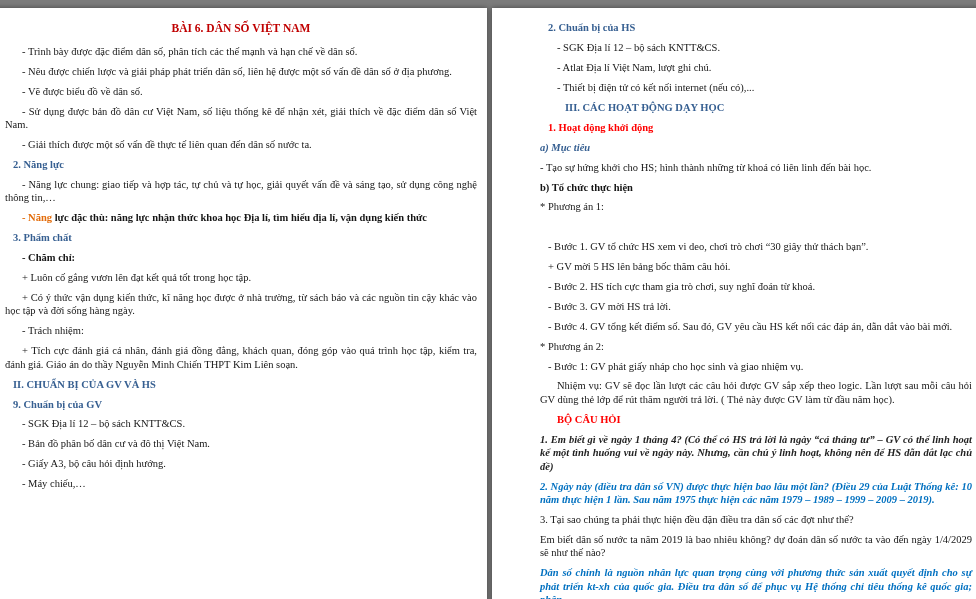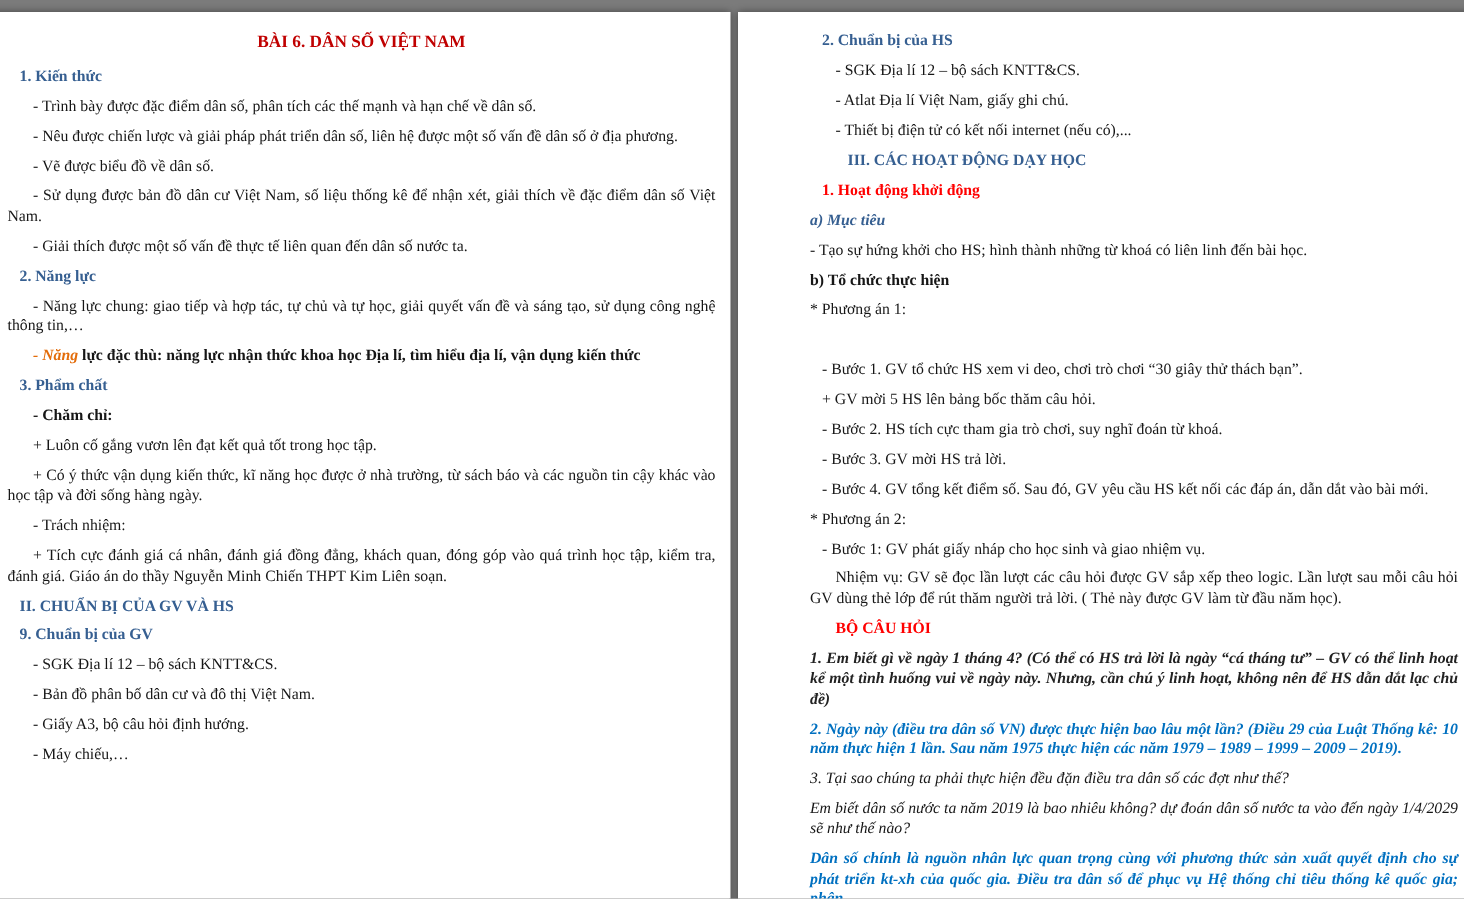--- a/index.html
+++ b/index.html
@@ -26,35 +26,34 @@
   .i2 { text-indent: 17px; }
   .i3 { text-indent: 25px; }
   .doc-title {
     text-align: center; text-indent: 0; font-weight: bold; font-size: 11.5px;
     color: var(--title-red, #c00000); margin-bottom: 9px;
   }
   .h-blue { color: var(--heading-blue, #365f91); font-weight: bold; }
   .h-red  { color: var(--accent-red, #ff0000); font-weight: bold; }
   .h-sub  { color: var(--heading-blue, #365f91); font-weight: bold; font-style: italic; }
   .bold   { font-weight: bold; }
-  .it     { font-style: italic; }
+  .it     { }
   .bi     { font-weight: bold; font-style: italic; color: #222222; }
   .blue-bi{ color: var(--info-blue, #0070c0); font-weight: bold; font-style: italic; }
   .red-b  { color: var(--accent-red, #ff0000); font-weight: bold; }
-  .orange { color: var(--accent-orange, #e36c0a); font-style: italic; }
+  .orange { color: var(--accent-orange, #e36c0a); }
   .gap-after { margin-bottom: 26px; }
 </style>
 </head>
 <body>
 
 <div class="viewport">
 
   <div class="page page-left">
     <p class="doc-title">BÀI 6. DÂN SỐ VIỆT NAM</p>
-    <p class="h-blue i1">1. Kiến thức</p>
     <p class="i2">- Trình bày được đặc điểm dân số, phân tích các thế mạnh và hạn chế về dân số.</p>
     <p class="i2">- Nêu được chiến lược và giải pháp phát triển dân số, liên hệ được một số vấn đề dân số ở địa phương.</p>
     <p class="i2">- Vẽ được biểu đồ về dân số.</p>
     <p class="i2">- Sử dụng được bản đồ dân cư Việt Nam, số liệu thống kê để nhận xét, giải thích về đặc điểm dân số Việt Nam.</p>
     <p class="i2">- Giải thích được một số vấn đề thực tế liên quan đến dân số nước ta.</p>
     <p class="h-blue i1">2. Năng lực</p>
     <p class="i2">- Năng lực chung: giao tiếp và hợp tác, tự chủ và tự học, giải quyết vấn đề và sáng tạo, sử dụng công nghệ thông tin,…</p>
     <p class="bold i2"><span class="orange">- Năng</span><span> lực đặc thù: năng lực nhận thức khoa học Địa lí, tìm hiểu địa lí, vận dụng kiến thức</span></p>
     <p class="h-blue i1">3. Phẩm chất</p>
     <p class="bold i2">- Chăm chỉ:</p>
@@ -66,21 +65,21 @@
     <p class="h-blue i1">9. Chuẩn bị của GV</p>
     <p class="i2">- SGK Địa lí 12 – bộ sách KNTT&amp;CS.</p>
     <p class="i2">- Bản đồ phân bố dân cư và đô thị Việt Nam.</p>
     <p class="i2">- Giấy A3, bộ câu hỏi định hướng.</p>
     <p class="i2">- Máy chiếu,…</p>
   </div>
 
   <div class="page page-right">
     <p class="h-blue i1">2. Chuẩn bị của HS</p>
     <p class="i2">- SGK Địa lí 12 – bộ sách KNTT&amp;CS.</p>
-    <p class="i2">- Atlat Địa lí Việt Nam, giấy ghi chú.</p>
+    <p class="i2">- Atlat Địa lí Việt Nam, lượt ghi chú.</p>
     <p class="i2">- Thiết bị điện tử có kết nối internet (nếu có),...</p>
     <p class="h-blue i3">III. CÁC HOẠT ĐỘNG DẠY HỌC</p>
     <p class="h-red i1">1. Hoạt động khởi động</p>
     <p class="h-sub i0">a) Mục tiêu</p>
     <p class="i0">- Tạo sự hứng khởi cho HS; hình thành những từ khoá có liên linh đến bài học.</p>
     <p class="bold i0">b) Tổ chức thực hiện</p>
     <p class="i0 gap-after">* Phương án 1:</p>
     <p class="i1">- Bước 1. GV tổ chức HS xem vi deo, chơi trò chơi “30 giây thử thách bạn”.</p>
     <p class="i1">+ GV mời 5 HS lên bảng bốc thăm câu hỏi.</p>
     <p class="i1">- Bước 2. HS tích cực tham gia trò chơi, suy nghĩ đoán từ khoá.</p>

